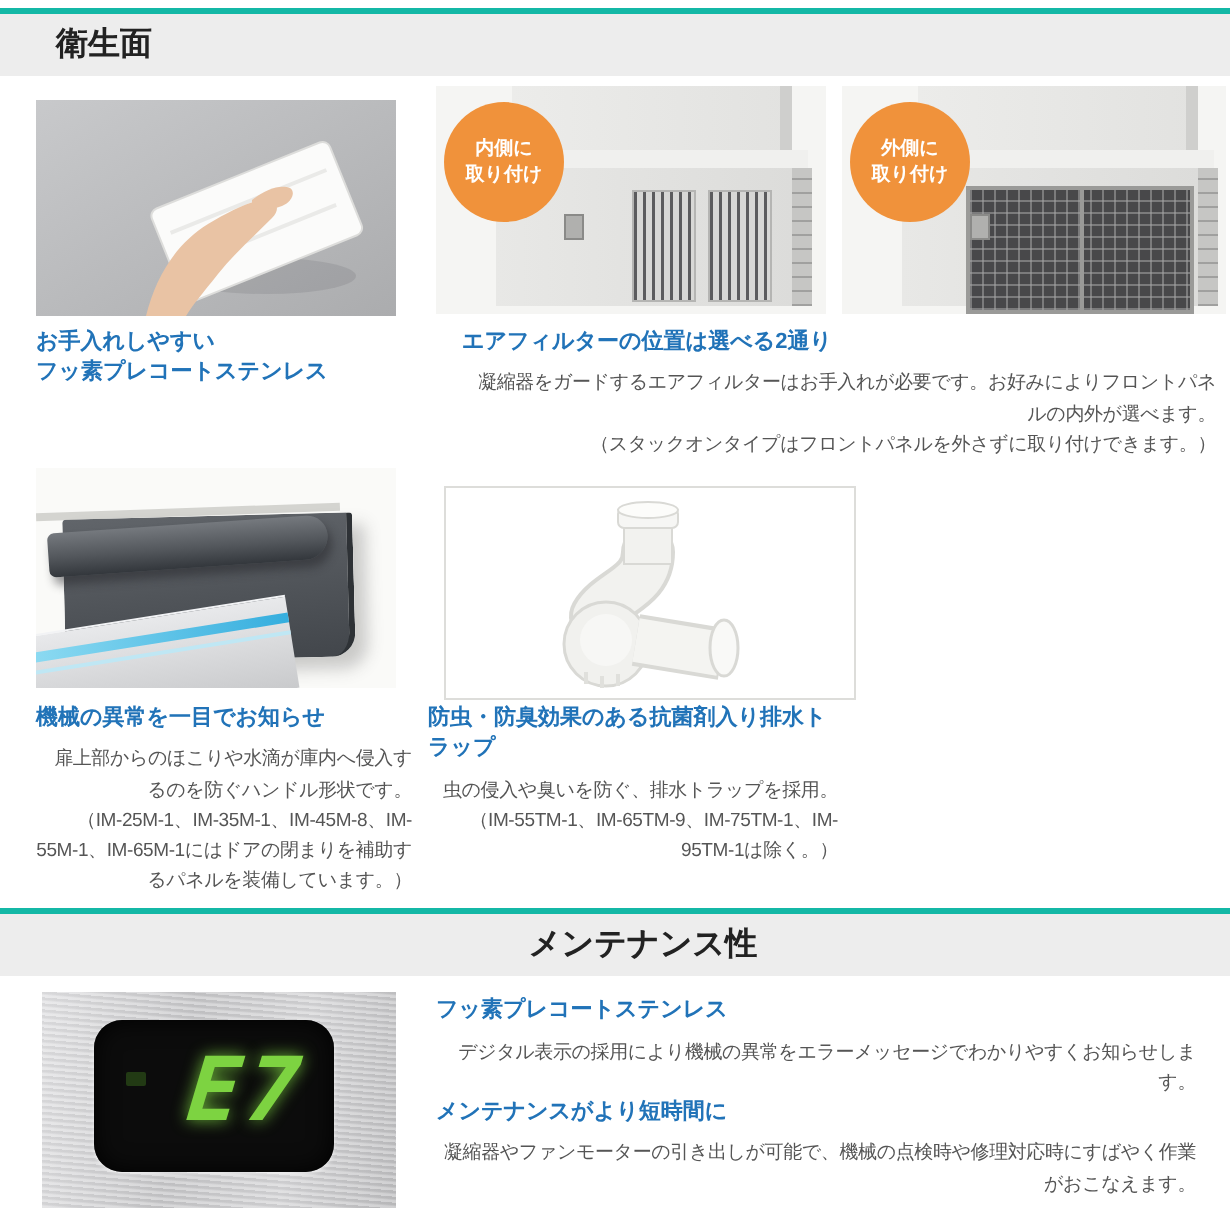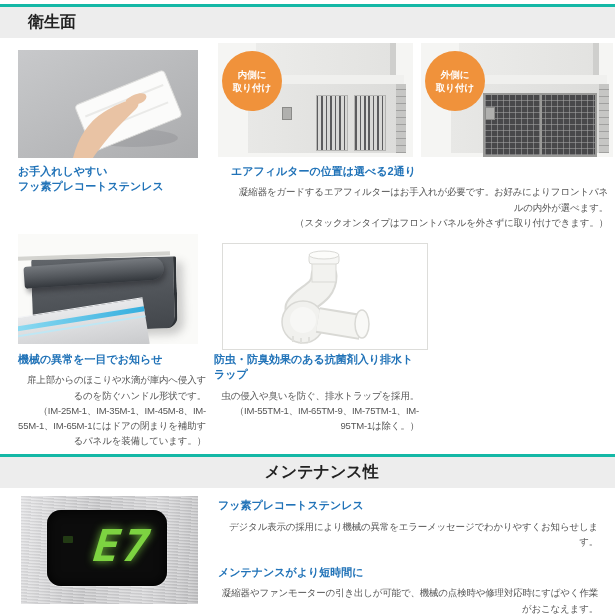--- a/index.html
+++ b/index.html
@@ -83,21 +83,21 @@
     background:repeating-linear-gradient(5deg,rgba(255,255,255,.28) 0 1px,rgba(0,0,0,.04) 2px 3px);}
   .seg-display{position:absolute;left:26px;top:14px;width:120px;height:76px;background:#0c0c0c;
     border-radius:14px;box-shadow:inset 0 0 12px #000,0 1px 2px rgba(255,255,255,.6);}
   .seg-digits{position:absolute;right:14px;top:10px;color:#7dd341;
     font-family:"DejaVu Sans Mono","Liberation Mono",monospace;font-weight:bold;font-style:italic;
     font-size:44px;letter-spacing:3px;transform:skewX(-6deg);
     text-shadow:0 0 8px rgba(125,211,65,.85);}
   .seg-dim{position:absolute;left:16px;top:26px;width:10px;height:7px;background:#223a14;border-radius:1px;}
   .bottom-col{margin-left:20px;width:380px;}
   .bottom-col h3.first{margin-top:2px;}
-  .bottom-col h3.second{margin-top:16px;}
+  .bottom-col h3.second{}
 </style>
 </head>
 <body>
 
 <div class="page">
 
   <div class="section-header sh1">
     <span>衛生面</span>
   </div>
 

